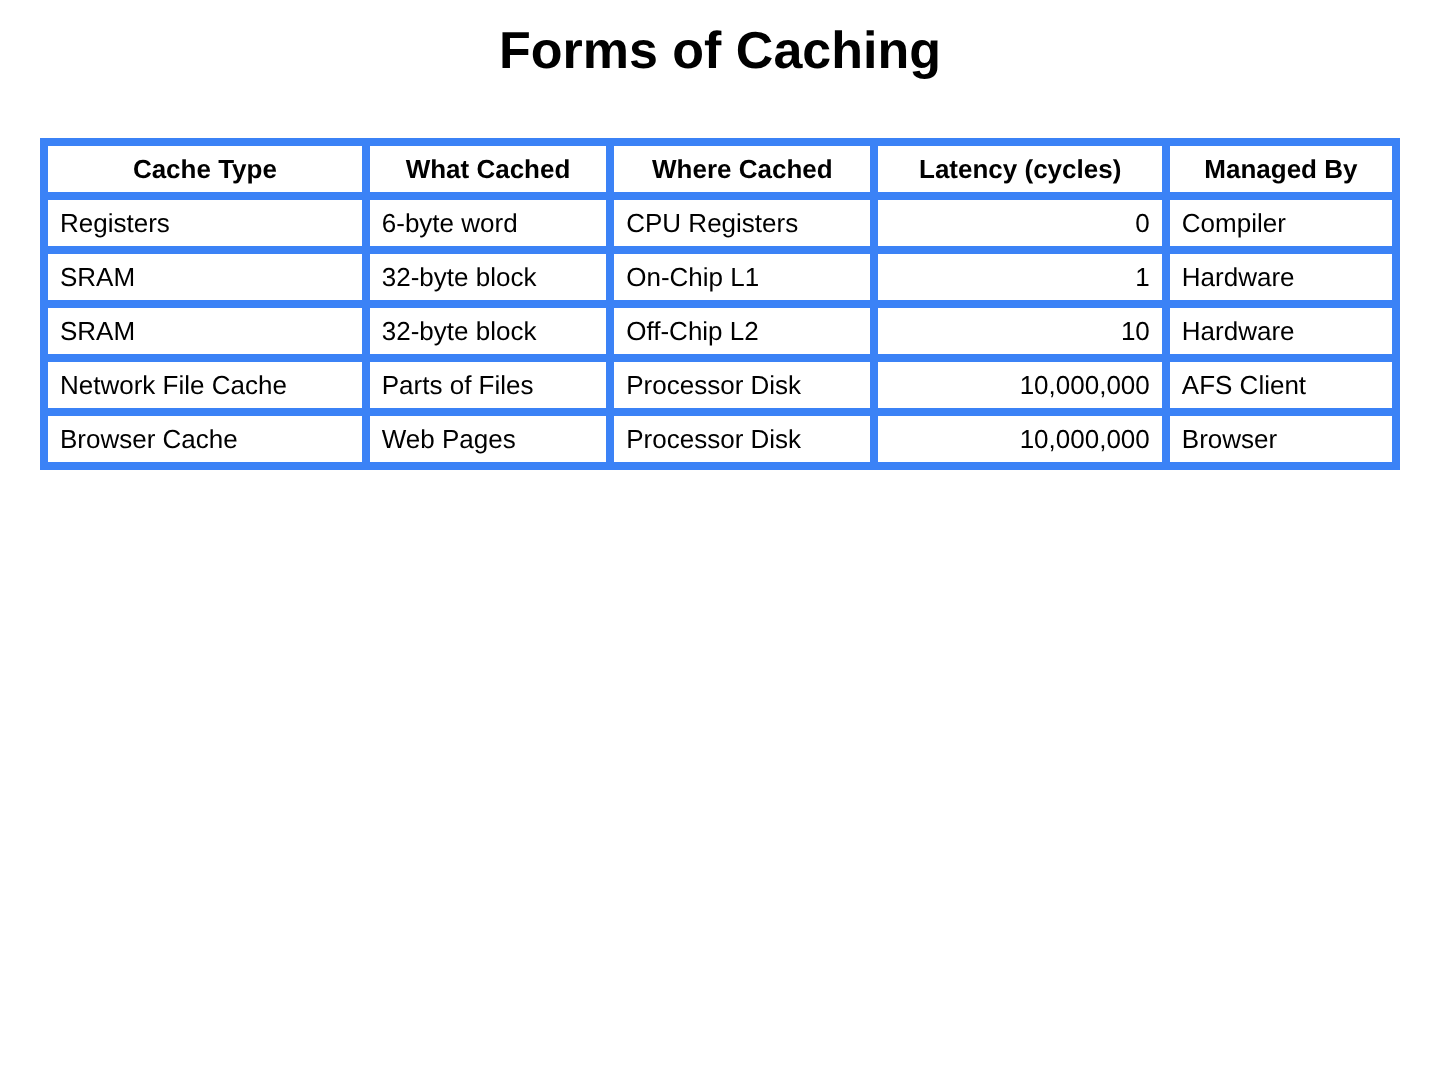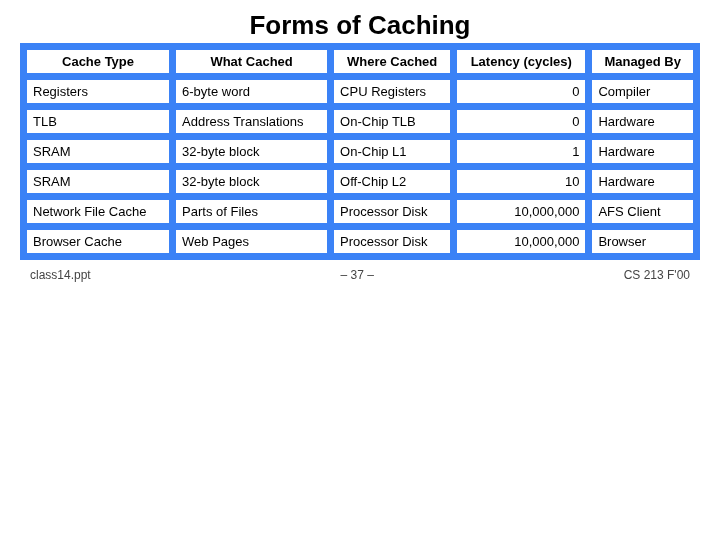--- a/index.html
+++ b/index.html
@@ -15,30 +15,30 @@
       width: 720px;
       height: 540px;
       display: flex;
       flex-direction: column;
       align-items: center;
       padding: 10px 20px 0 20px;
     }
     .title {
       font-size: 26px;
       font-weight: bold;
-      margin-bottom: 2px;
+      margin-bottom: 28px;
       text-align: center;
     }
     table {
       width: 100%;
       border-collapse: collapse;
       font-size: 13px;
     }
     th, td {
-      border: 7px solid #3b82f6;
+      border: 4px solid #3b82f6;
       padding: 4px 6px;
       vertical-align: middle;
     }
     th {
       background: #fff;
       font-weight: bold;
     }
     .right-align {
       text-align: right;
     }
@@ -69,27 +69,20 @@
     </thead>
     <tbody id="table-body">
     <tr>
           <td>Registers</td>
           <td>6-byte word</td>
           <td>CPU Registers</td>
           <td class="right-align">0</td>
           <td>Compiler</td>
         </tr>
         <tr>
-          <td>TLB</td>
-          <td>Address Translations</td>
-          <td>On-Chip TLB</td>
-          <td class="right-align">0</td>
-          <td>Hardware</td>
-        </tr>
-        <tr>
           <td>SRAM</td>
           <td>32-byte block</td>
           <td>On-Chip L1</td>
           <td class="right-align">1</td>
           <td>Hardware</td>
         </tr>
         <tr>
           <td>SRAM</td>
           <td>32-byte block</td>
           <td>Off-Chip L2</td>
@@ -106,18 +99,13 @@
         <tr>
           <td>Browser Cache</td>
           <td>Web Pages</td>
           <td>Processor Disk</td>
           <td class="right-align">10,000,000</td>
           <td>Browser</td>
         </tr>
       </tbody>
   </table>
 
-  <div class="footer">
-    <span>class14.ppt</span>
-    <span>– 37 –</span>
-    <span>CS 213 F'00</span>
-  </div>
 </div>
 
 </body></html>

